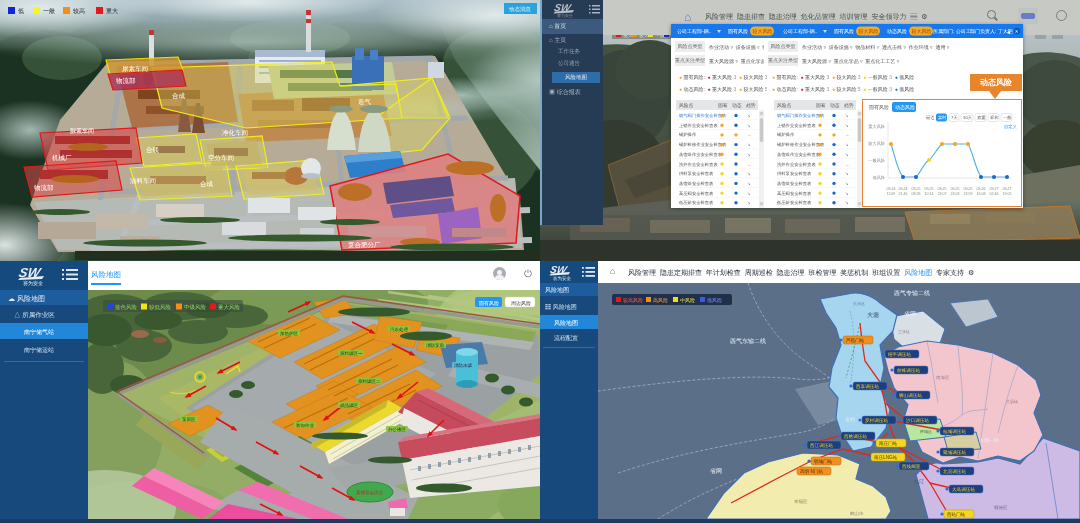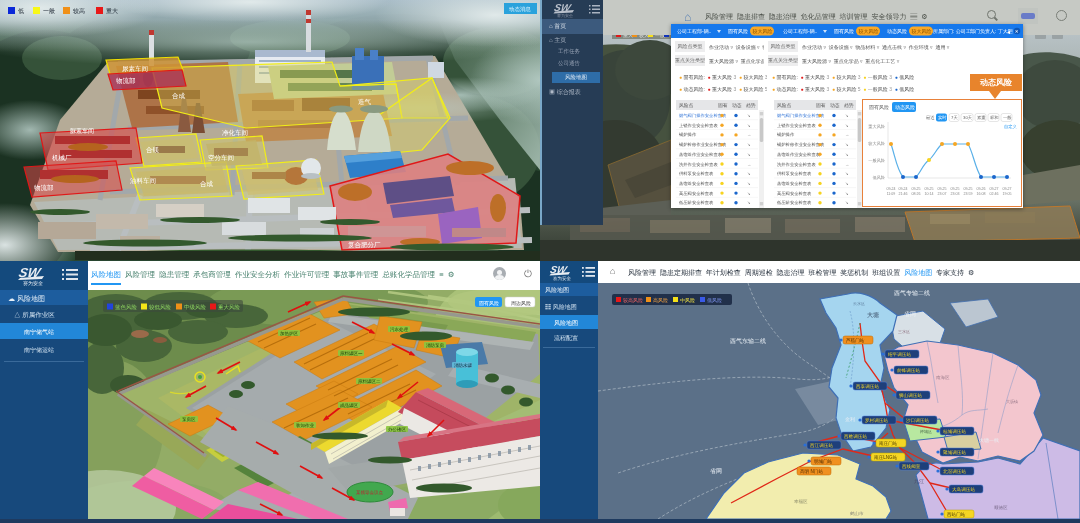--- a/index.html
+++ b/index.html
@@ -652,21 +652,20 @@
             <rect x="4" y="0" width="12" height="2"></rect>
       <rect x="0" y="4.5" width="2" height="2"></rect>
             <rect x="4" y="4.5" width="12" height="2"></rect>
       <rect x="0" y="9" width="2" height="2"></rect>
             <rect x="4" y="9" width="12" height="2"></rect>
           </g>
     </svg>
   </div>
   <div class="abs" style="left:88px;top:0;width:452px;height:29px;background:#fff;border-bottom:1px solid #e8e8e8;">
     <span class="abs" style="left:3px;top:9px;font-size:7.5px;color:#2196f3;border-bottom:2px solid #2196f3;padding-bottom:3px;">风险地图</span>
-    <span class="abs" style="left:37px;top:9px;font-size:7.5px;color:#47806d;">风险管理&nbsp;&nbsp;隐患管理&nbsp;&nbsp;承包商管理&nbsp;&nbsp;作业安全分析&nbsp;&nbsp;作业许可管理&nbsp;&nbsp;事故事件管理&nbsp;&nbsp;总账化学品管理&nbsp;&nbsp;≡&nbsp;&nbsp;⚙</span>
     <span class="abs" style="left:405px;top:6px;width:13px;height:13px;border-radius:50%;background:#a8adb2;overflow:hidden;">
       <span class="abs" style="left:4px;top:2.5px;width:5px;height:5px;border-radius:50%;background:#f2f3f4;"></span>
       <span class="abs" style="left:2px;top:8px;width:9px;height:6px;border-radius:50% 50% 0 0;background:#f2f3f4;"></span>
     </span>
     <span class="abs" style="left:436px;top:7px;font-size:10px;color:#777;">⏻</span>
   </div>
 
   <div class="abs" style="left:0;top:29px;width:88px;height:229px;background:#17497c;color:#cfe0ef;">
     <div class="abs" style="left:0;top:0;width:88px;height:15px;background:#1d5d9e;">
           <span style="position:absolute;left:8px;top:4px;font-size:7px;color:#e8f0f8;">☁ 风险地图</span>

